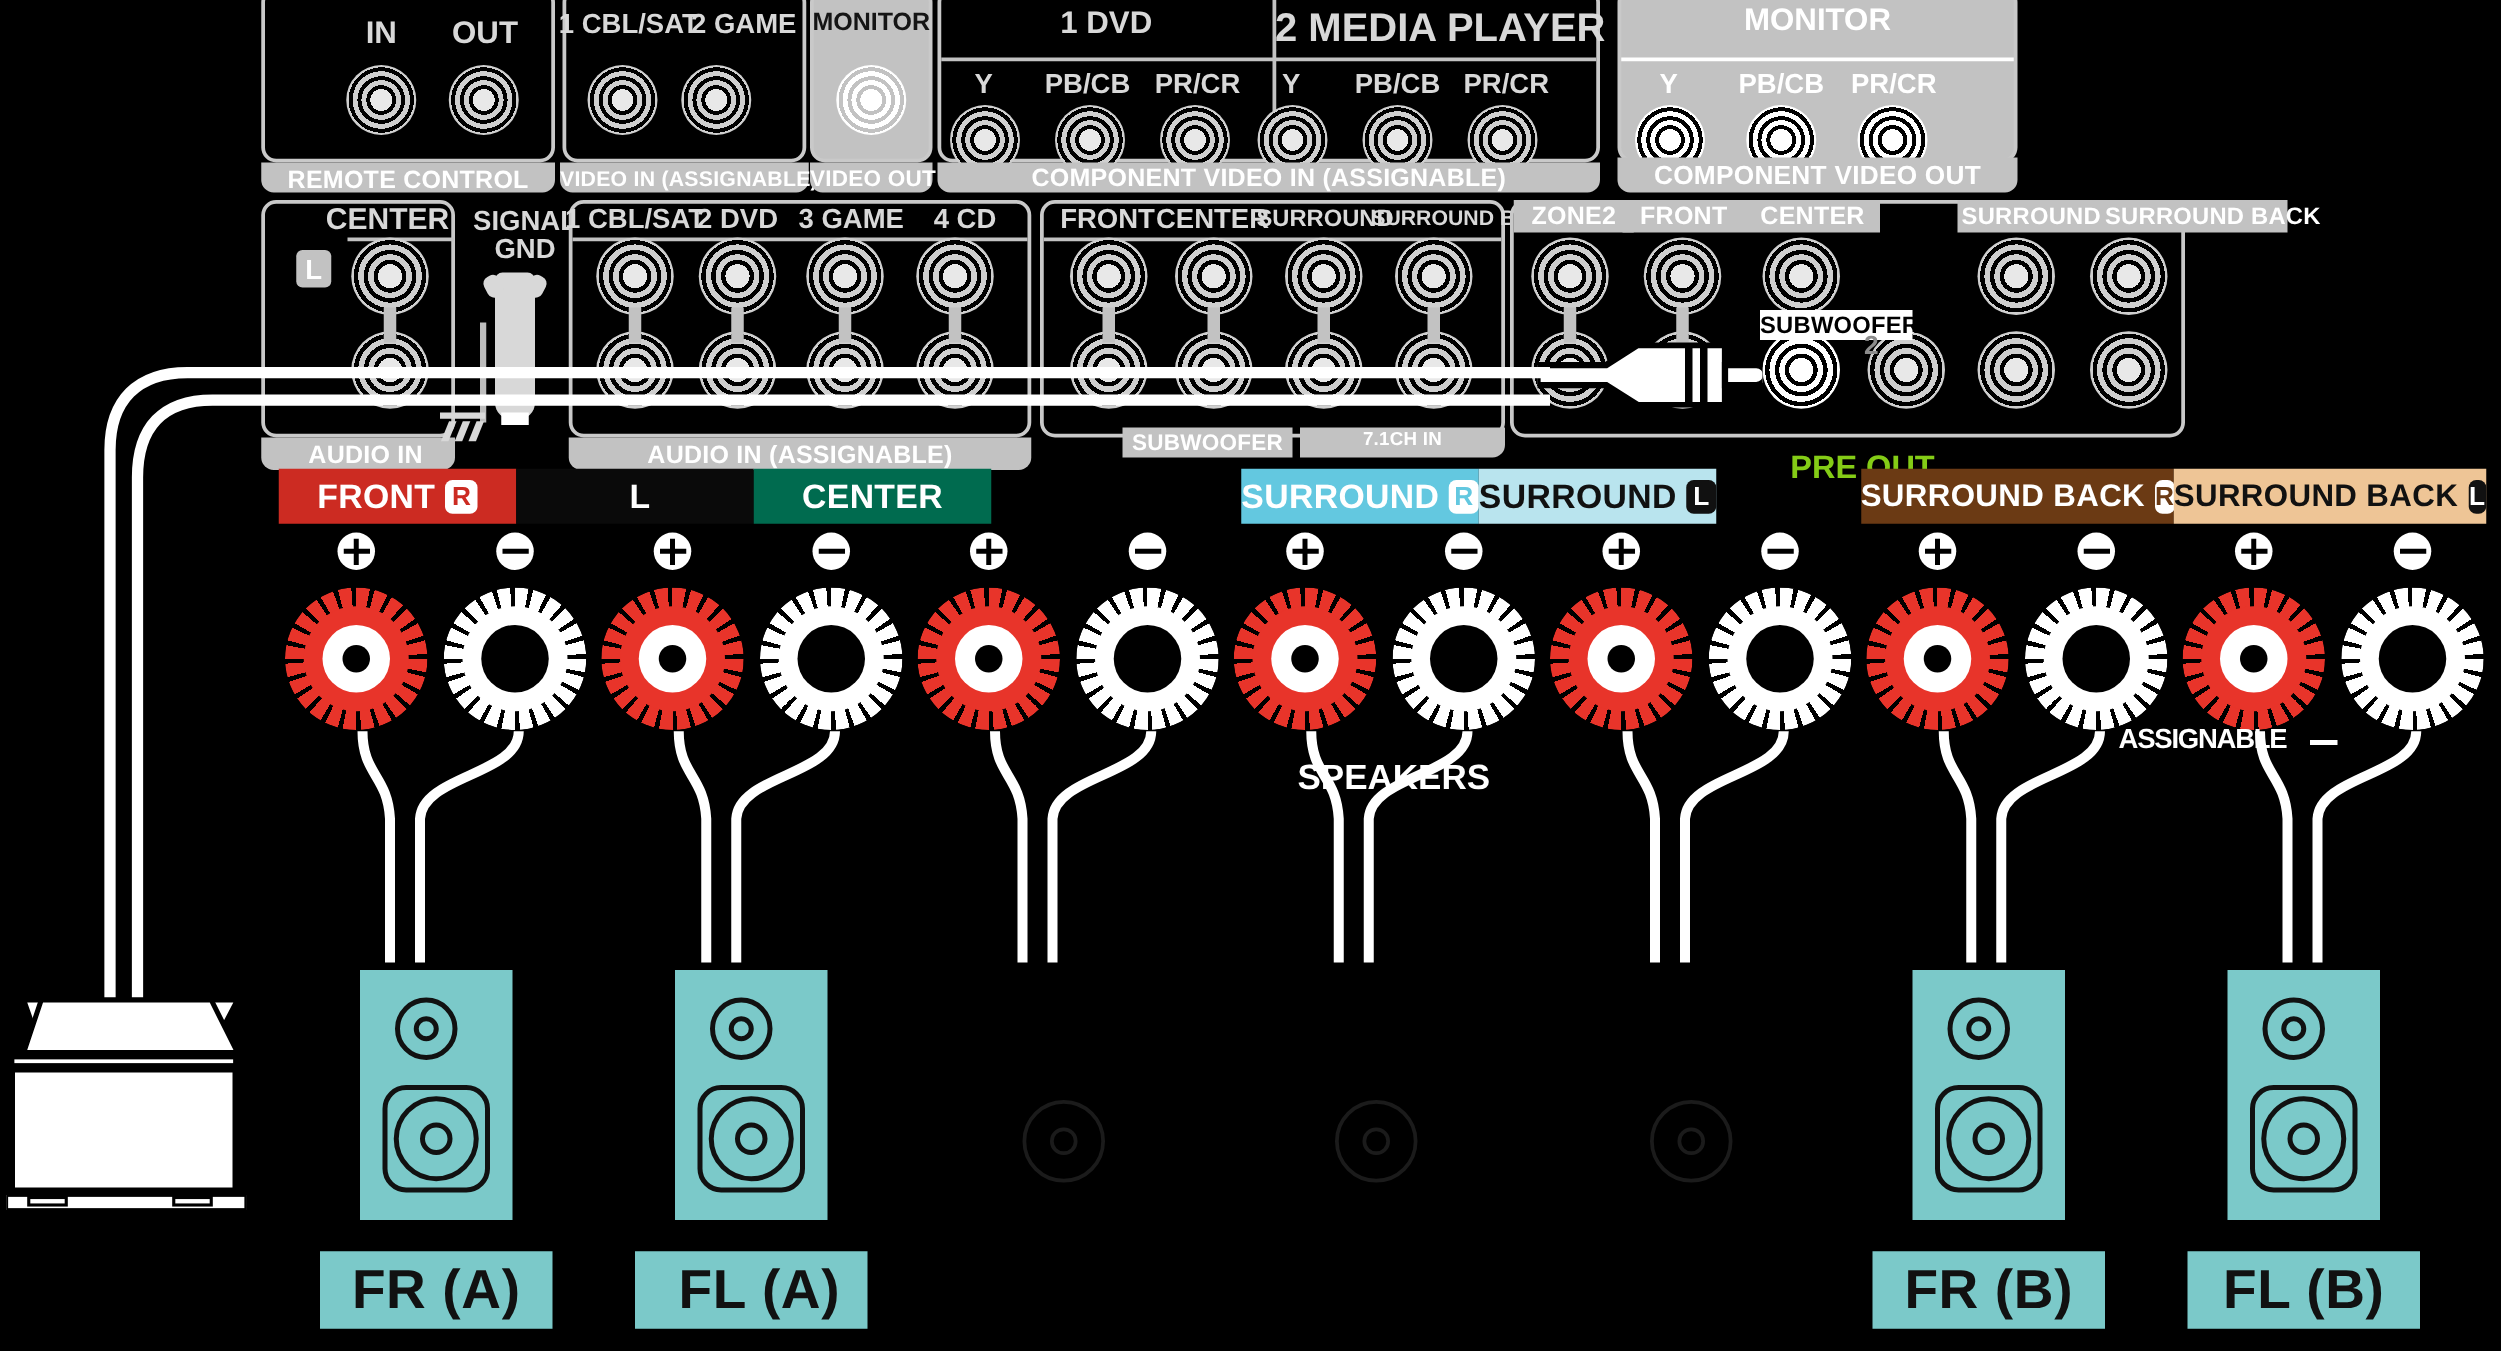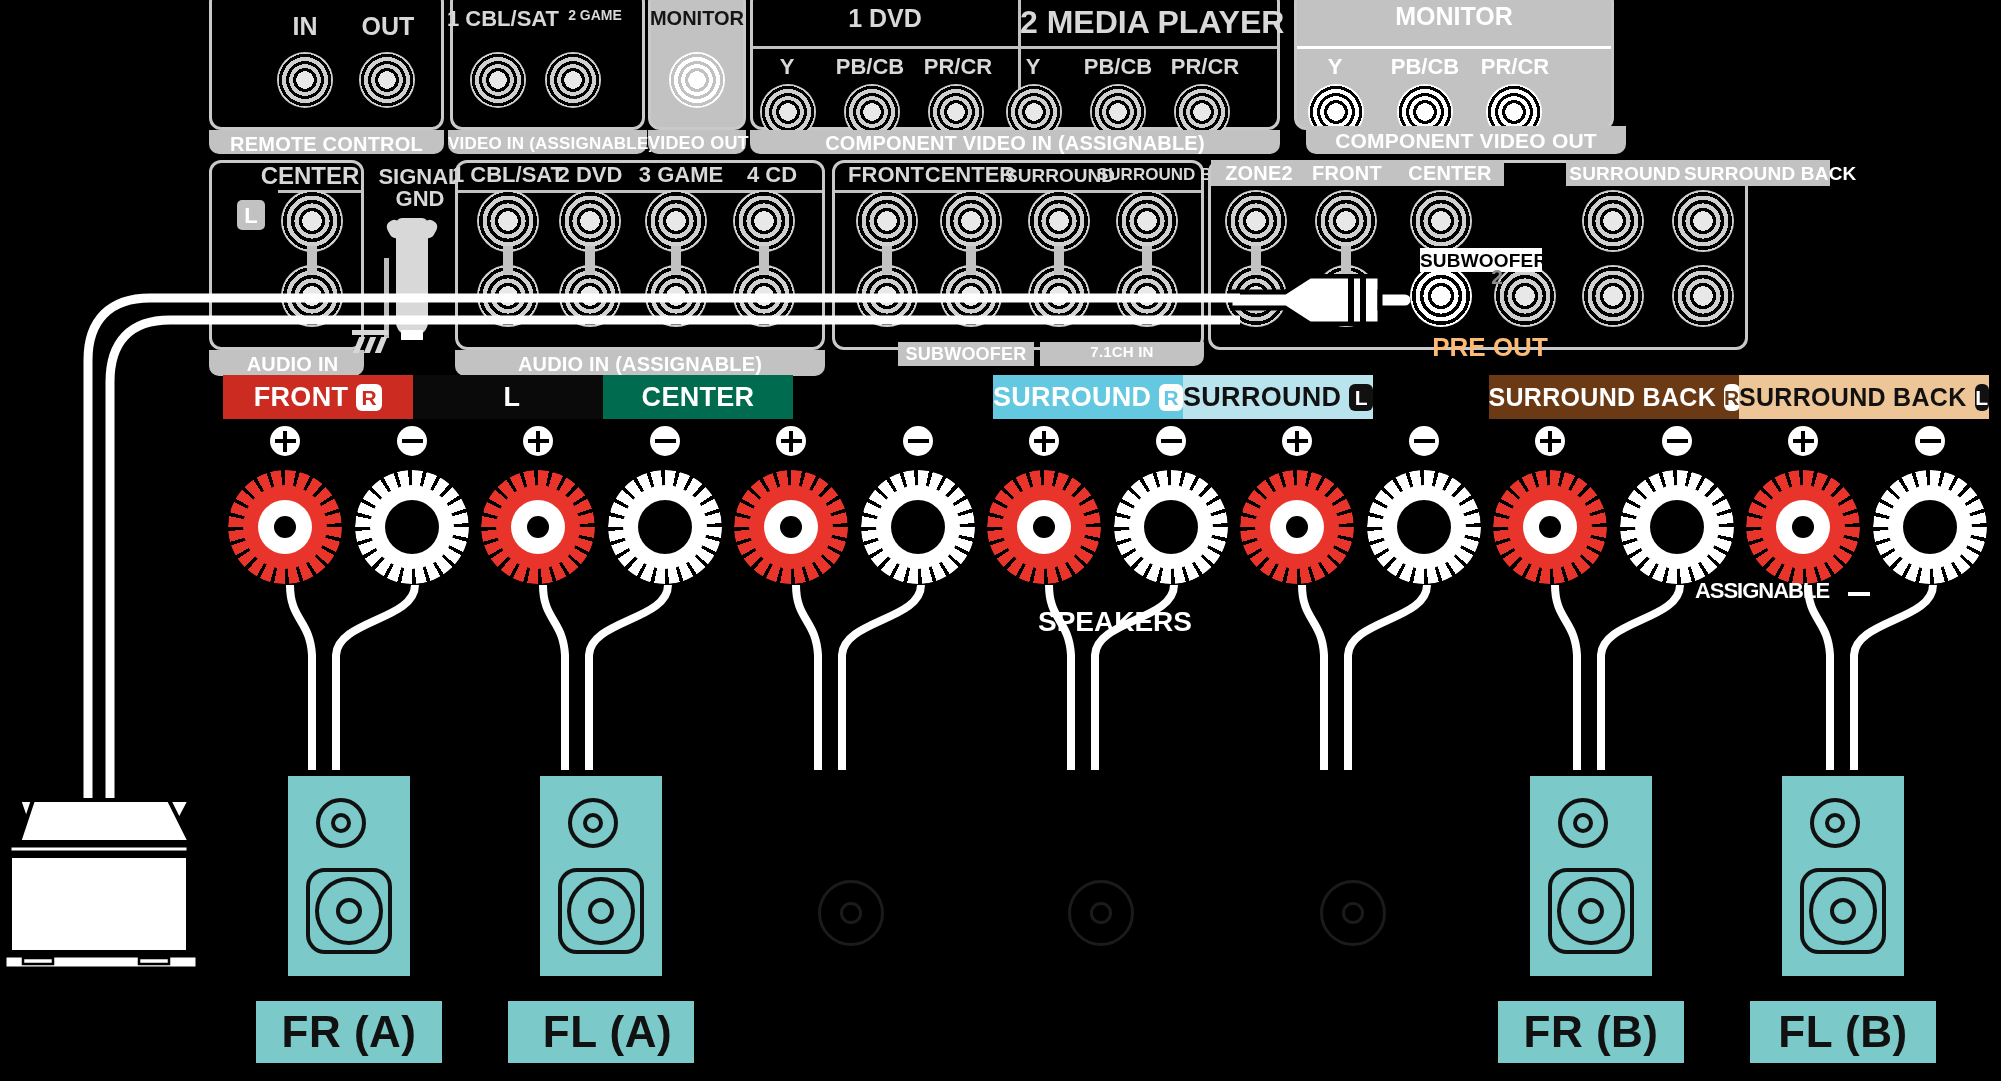--- a/index.html
+++ b/index.html
@@ -20,21 +20,21 @@
     background:#000;
   }
   .panel.filled { background:#c2c2c2; }
   .caption {
     position:absolute;
     background:#c2c2c2; color:#fff;
     font-weight:bold; letter-spacing:.2px;
     text-align:center; white-space:nowrap;
     line-height:1;
   }
-  .caption.dark { color:#1a1a1a;margin-left:12px; }
+  .caption.dark { color:#1a1a1a; }
   .toplabel {
     position:absolute; color:#d8d8d8; white-space:nowrap;
     text-align:center; font-weight:bold; line-height:1;
   }
   .toplabel.blk { color:#151515; }
   .divider { position:absolute; background:#c2c2c2; }
 
   
   .rca {
     position:absolute; border-radius:50%;
@@ -167,21 +167,21 @@
 
   <div class="panel" style="left:209px; top:-10px; width:235px; height:140px;"></div>
   <div class="toplabel" style="left:275px; top:14px; width:60px; font-size:25px;">IN</div>
   <div class="toplabel" style="left:350px; top:14px; width:76px; font-size:25px;">OUT</div>
   <div class="rca" style="left:277px; top:52px; width:56px; height:56px;"></div>
   <div class="rca" style="left:359px; top:52px; width:56px; height:56px;"></div>
   <div class="caption" style="left:209px; top:130px; width:235px; height:24px; font-size:20px; padding-top:4px; border-radius:0 0 10px 10px;">REMOTE CONTROL</div>
 
   <div class="panel" style="left:450px; top:-10px; width:195px; height:140px;"></div>
   <div class="toplabel" style="left:447px; top:8px; width:105px; font-size:22px;">1 CBL/SAT</div>
-  <div class="toplabel" style="left:545px; top:8px; width:100px; font-size:14px;">2 GAME</div>
+  <div class="toplabel" style="left:545px; top:8px; width:100px; font-size:22px;">2 GAME</div>
   <div class="rca" style="left:470px; top:52px; width:56px; height:56px;"></div>
   <div class="rca" style="left:545px; top:52px; width:56px; height:56px;"></div>
   <div class="caption" style="left:448px; top:130px; width:199px; height:24px; font-size:17px; padding-top:5px; border-radius:0 0 10px 10px;">VIDEO IN (ASSIGNABLE)</div>
 
   <div class="panel filled" style="left:648px; top:-10px; width:98px; height:140px;"></div>
   <div class="toplabel blk" style="left:648px; top:8px; width:98px; font-size:20px;">MONITOR</div>
   <div class="rca onlight" style="left:669px; top:52px; width:56px; height:56px;"></div>
   <div class="caption" style="left:648px; top:130px; width:98px; height:24px; font-size:18px; padding-top:4px; border-radius:0 0 10px 10px;">VIDEO OUT</div>
 
   <div class="panel" style="left:750px; top:-10px; width:530px; height:140px;"></div>
@@ -301,21 +301,21 @@
   <div class="rca" style="left:1410px; top:190px; width:62px; height:62px;"></div>
   <div class="rca blackring" style="left:1410px; top:265px; width:62px; height:62px;"></div>
   <div class="rca" style="left:1494px; top:265px; width:62px; height:62px;"></div>
   <div class="rca" style="left:1582px; top:190px; width:62px; height:62px;"></div>
   <div class="rca" style="left:1582px; top:265px; width:62px; height:62px;"></div>
   <div class="rca" style="left:1672px; top:190px; width:62px; height:62px;"></div>
   <div class="rca" style="left:1672px; top:265px; width:62px; height:62px;"></div>
 
   <div class="caption dark" style="left:1408px; top:248px; width:122px; height:24px; font-size:19px; padding-top:3px; background:#fff; color:#000;">SUBWOOFER</div>
   <div class="toplabel" style="left:1483px; top:266px; width:28px; font-size:21px; color:#8c8c8c;">2</div>
-  <div class="toplabel" style="left:1420px; top:334px; width:140px; font-size:26px; color:#fdba74;">PRE OUT</div>
+  <div class="toplabel" style="left:1420px; top:360px; width:140px; font-size:26px; color:#84cc16;">PRE OUT</div>
 
   <div class="plug" style="left:1230px; top:274px; width:180px; height:52px;">
     <svg width="180" height="52" viewBox="0 0 180 52">
       <path d="M0 18 L55 18 L80 2 L150 2 L150 50 L80 50 L55 34 L0 34 Z" fill="#fff" stroke="#000" stroke-width="5"></path>
       <rect x="118" y="2" width="6" height="48" fill="#000"></rect>
       <rect x="130" y="2" width="6" height="48" fill="#000"></rect>
       <path d="M150 18 L175 18 A8 8 0 0 1 175 34 L150 34 Z" fill="#fff" stroke="#000" stroke-width="5"></path>
     </svg>
   </div>
 

